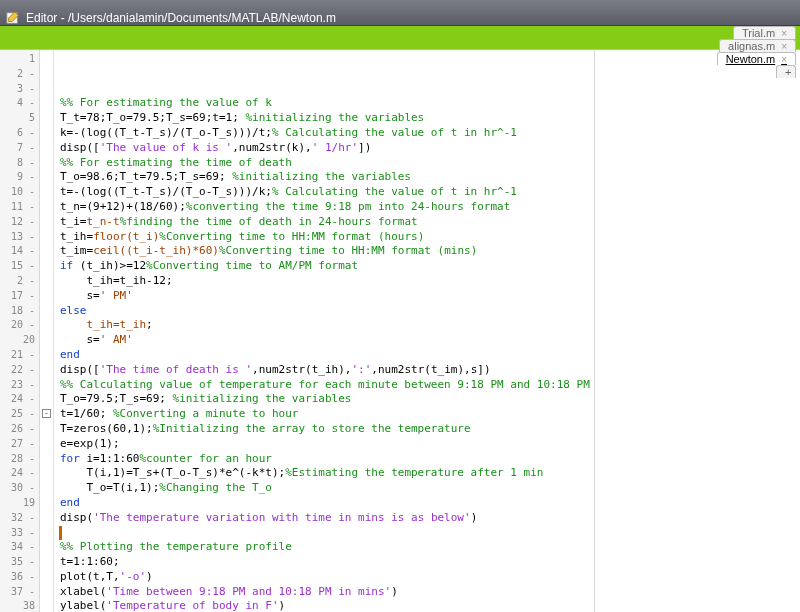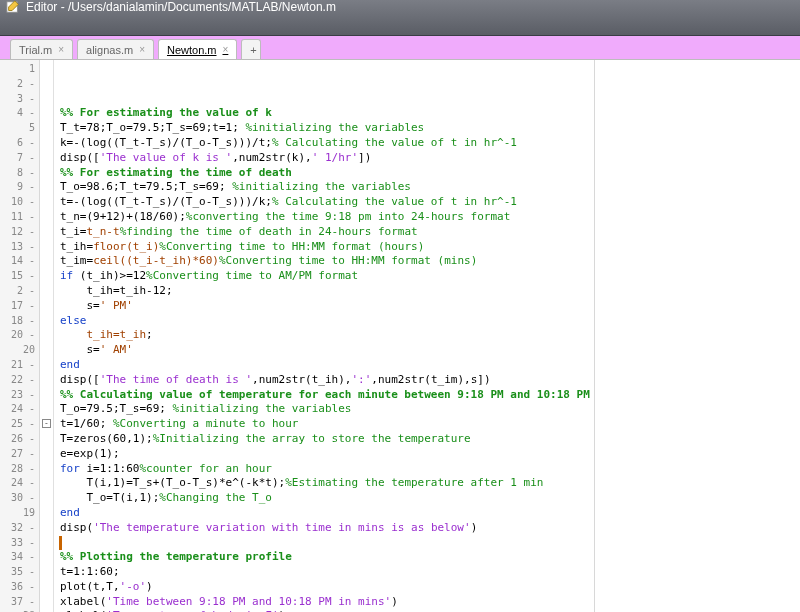--- a/index.html
+++ b/index.html
@@ -1,35 +1,35 @@
 <!DOCTYPE html>
 <html><head>
 <meta charset="utf-8">
 <style>
   * { margin:0; padding:0; box-sizing:border-box; }
   html,body { width:800px; height:612px; font-family:Menlo,Consolas,monospace; font-size:11px; overflow:hidden; background:#fff; }
-  .titlebar { height:36px; background:linear-gradient(#7a7d85,#5a5d65); color:#fff; display:flex; align-items:flex-start; padding:0 6px; font-family:-apple-system,Helvetica,Arial,sans-serif; font-size:12px; border-bottom:1px solid #3a3d45; }
+  .titlebar { height:26px; background:linear-gradient(#7a7d85,#5a5d65); color:#fff; display:flex; align-items:flex-end; padding:0 6px; font-family:-apple-system,Helvetica,Arial,sans-serif; font-size:12px; border-bottom:1px solid #3a3d45; }
   .titlebar .icon { width:14px; height:14px; margin-right:6px; display:inline-flex; align-items:center; }
   .titlebar .icon svg { width:14px; height:14px; }
-  .tabstrip { height:24px; background:#f0abfc; border-bottom:1px solid #bcbcbc; display:flex; align-items:flex-end; padding-left:10px; font-family:-apple-system,Helvetica,Arial,sans-serif; font-size:11px; }
+  .tabstrip { height:24px; background:#84cc16; border-bottom:1px solid #bcbcbc; display:flex; align-items:flex-end; padding-left:10px; font-family:-apple-system,Helvetica,Arial,sans-serif; font-size:11px;flex-direction:column; }
   .tab { height:20px; padding:0 8px; margin-right:4px; background:#f3f3f3; border:1px solid #bcbcbc; border-bottom:none; border-radius:3px 3px 0 0; display:flex; align-items:center; color:#666; position:relative; cursor:pointer; }
   .tab.active { background:#fff; color:#000; z-index:2;text-decoration:underline; }
   .tab .close { margin-left:6px; color:#999; font-size:10px; }
   .plus-tab { width:20px; text-align:center; color:#666; }
   .editor { display:flex; height:566px; position:relative; }
   .gutter { width:40px; background:#f5f5f5; border-right:1px solid #d8d8d8; text-align:right; padding:2px 4px 0 0; color:#888; font-size:10px; line-height:14.8px; user-select:none; }
   .gutter .ln { height:14.8px; }
   .fold { width:14px; border-right:1px solid #e0e0e0; position:relative; }
   .fold .mark { position:absolute; left:2px; width:9px; height:9px; border:1px solid #888; font-size:8px; line-height:7px; text-align:center; background:#fff; color:#555; }
   .code { flex:1; padding:2px 0 0 6px; line-height:14.8px; white-space:pre; position:relative; }
   .code .row { height:14.8px; position:relative; }
   .hl-strip { position:absolute; left:0; right:0; background:#fdf8d8; z-index:-1; }
   .break { position:absolute; left:0; right:0; border-top:1px solid #c8c8c8; z-index:-1; }
   .vrule { position:absolute; top:0; bottom:0; width:1px; background:#d8d8d8; left:540px; }
-  .c-sec  { color:#1a8f1a; font-weight:bold; }
+  .c-sec  { color:#1a8f1a; font-weight:normal; }
   .c-com  { color:#1a8f1a; }
   .c-str  { color:#9a2fcf;margin-top:20px; }
   .c-kw   { color:#1540c8; }
   .c-unt  { color:#a04000; }
   .cursor { display:inline-block; width:1px; height:12px; background:#c86400; vertical-align:middle; box-shadow:0 0 0 1px #c86400; }
 </style>
 </head>
 <body>
 
 <div class="titlebar">

